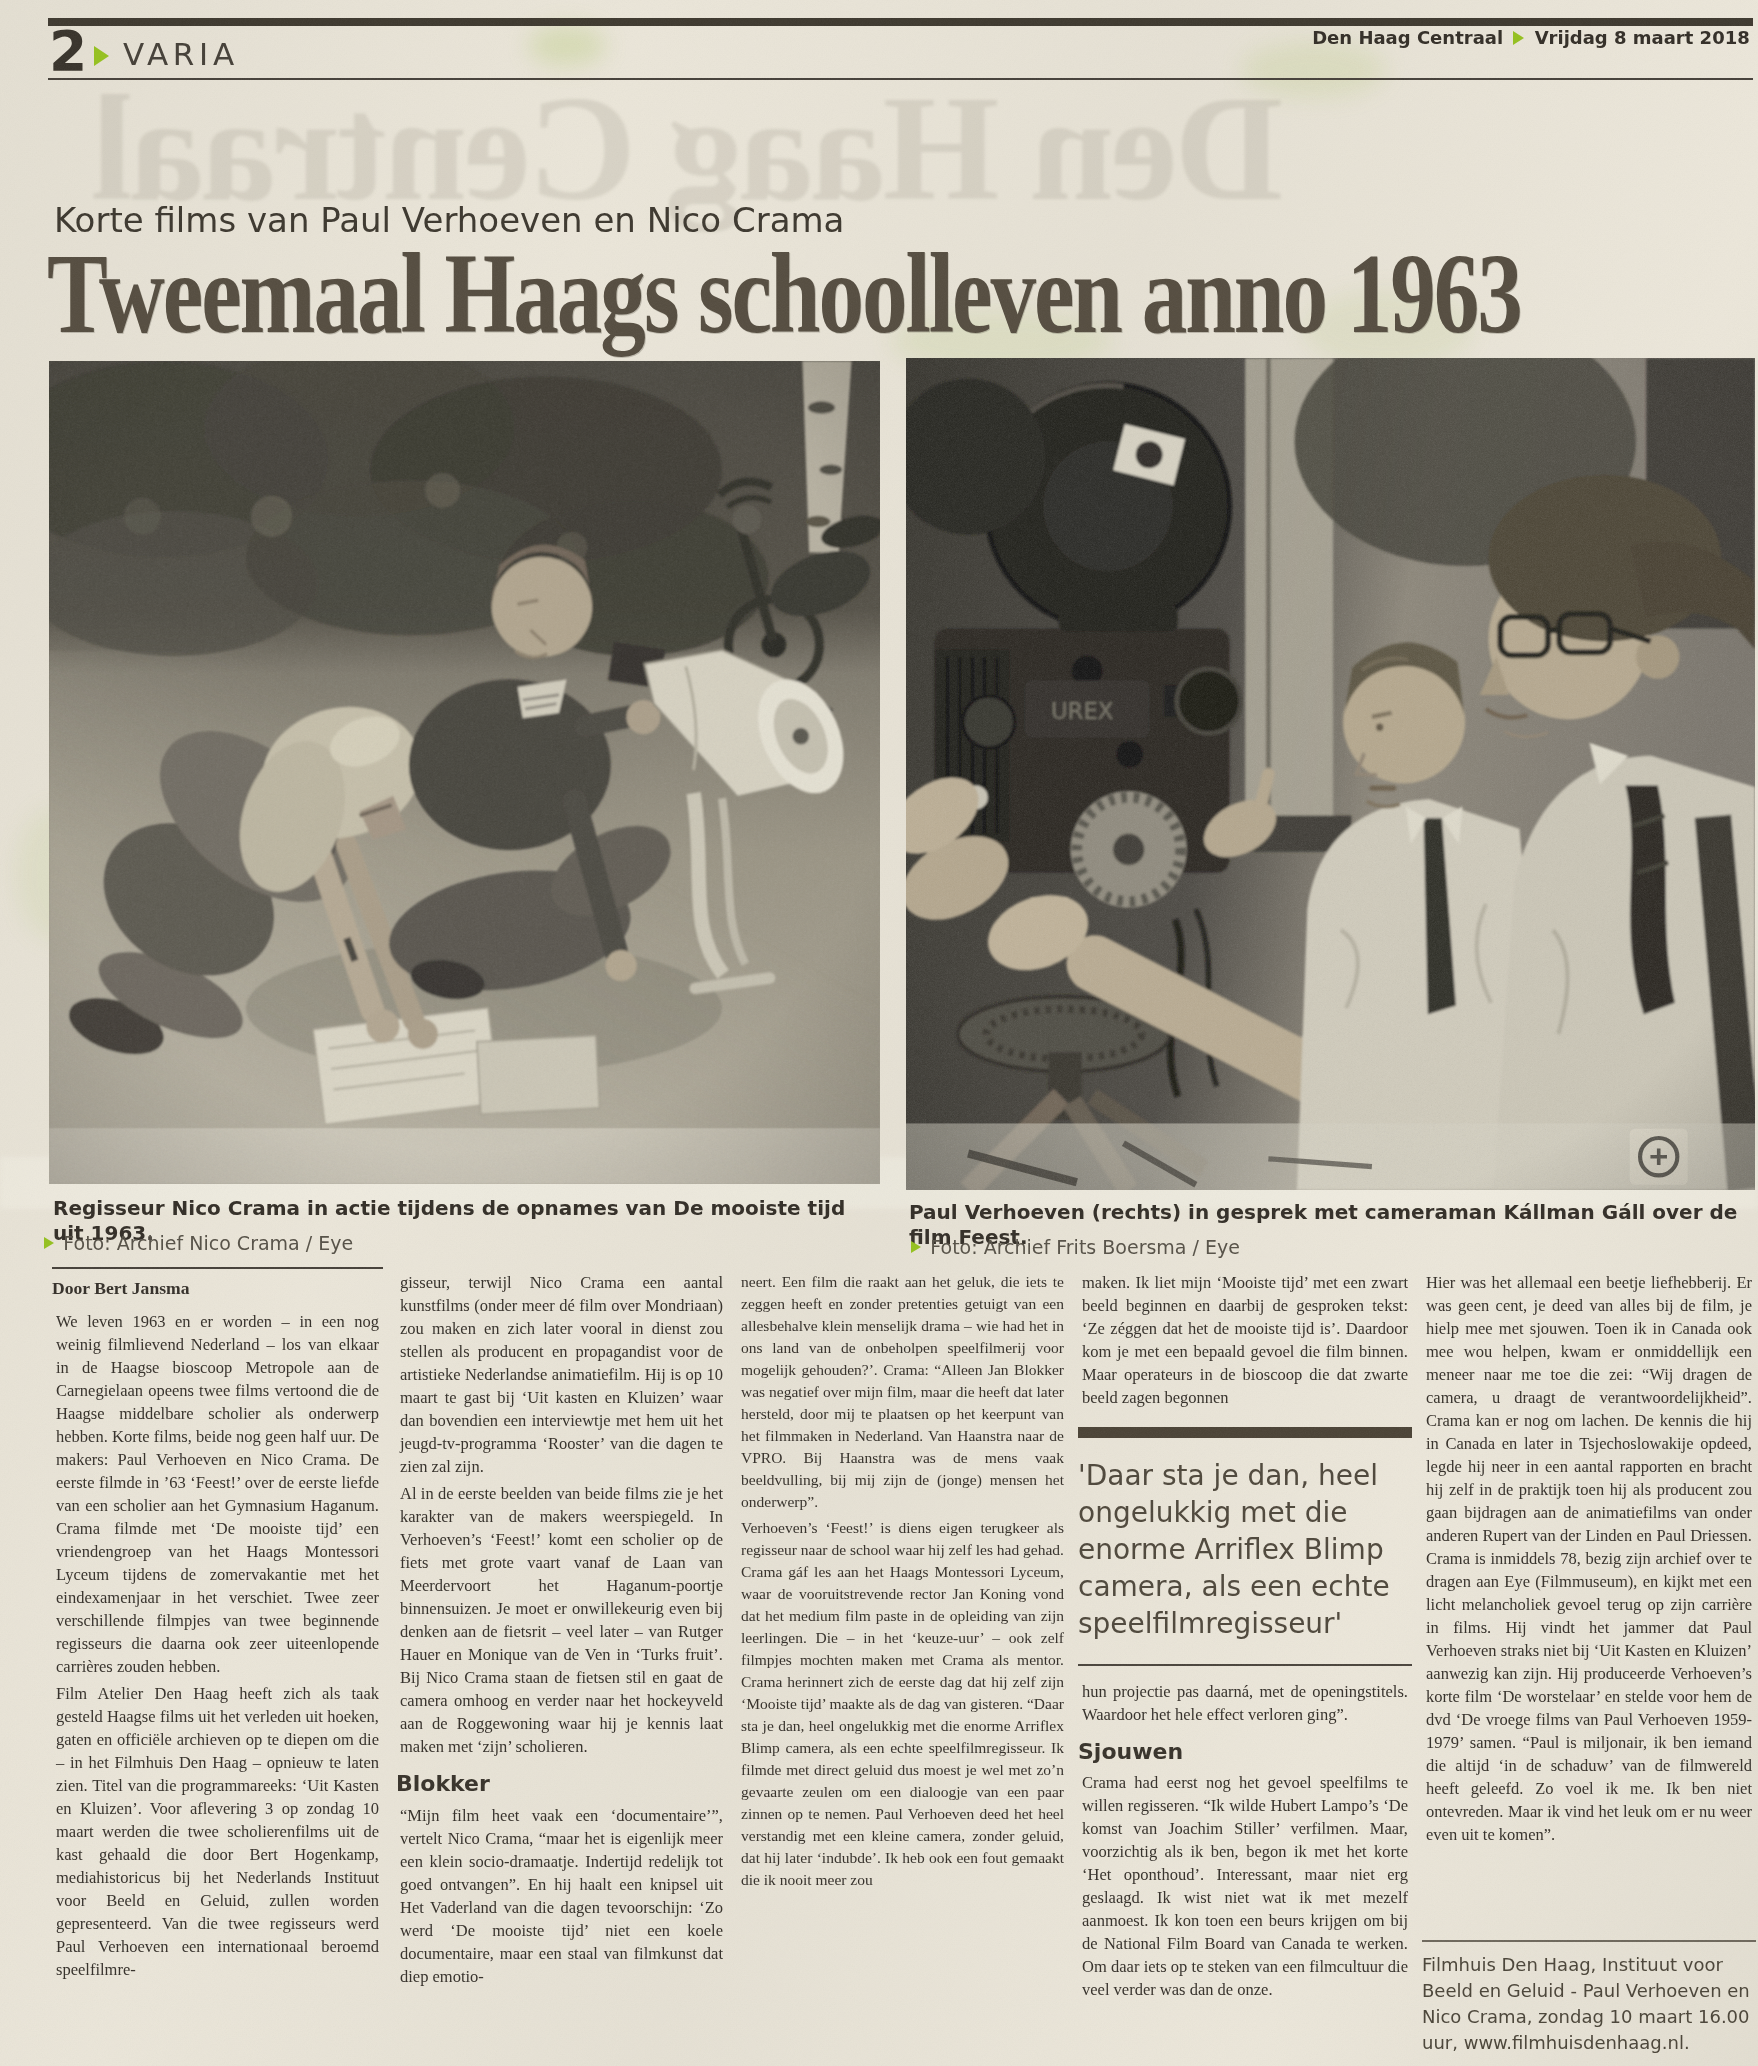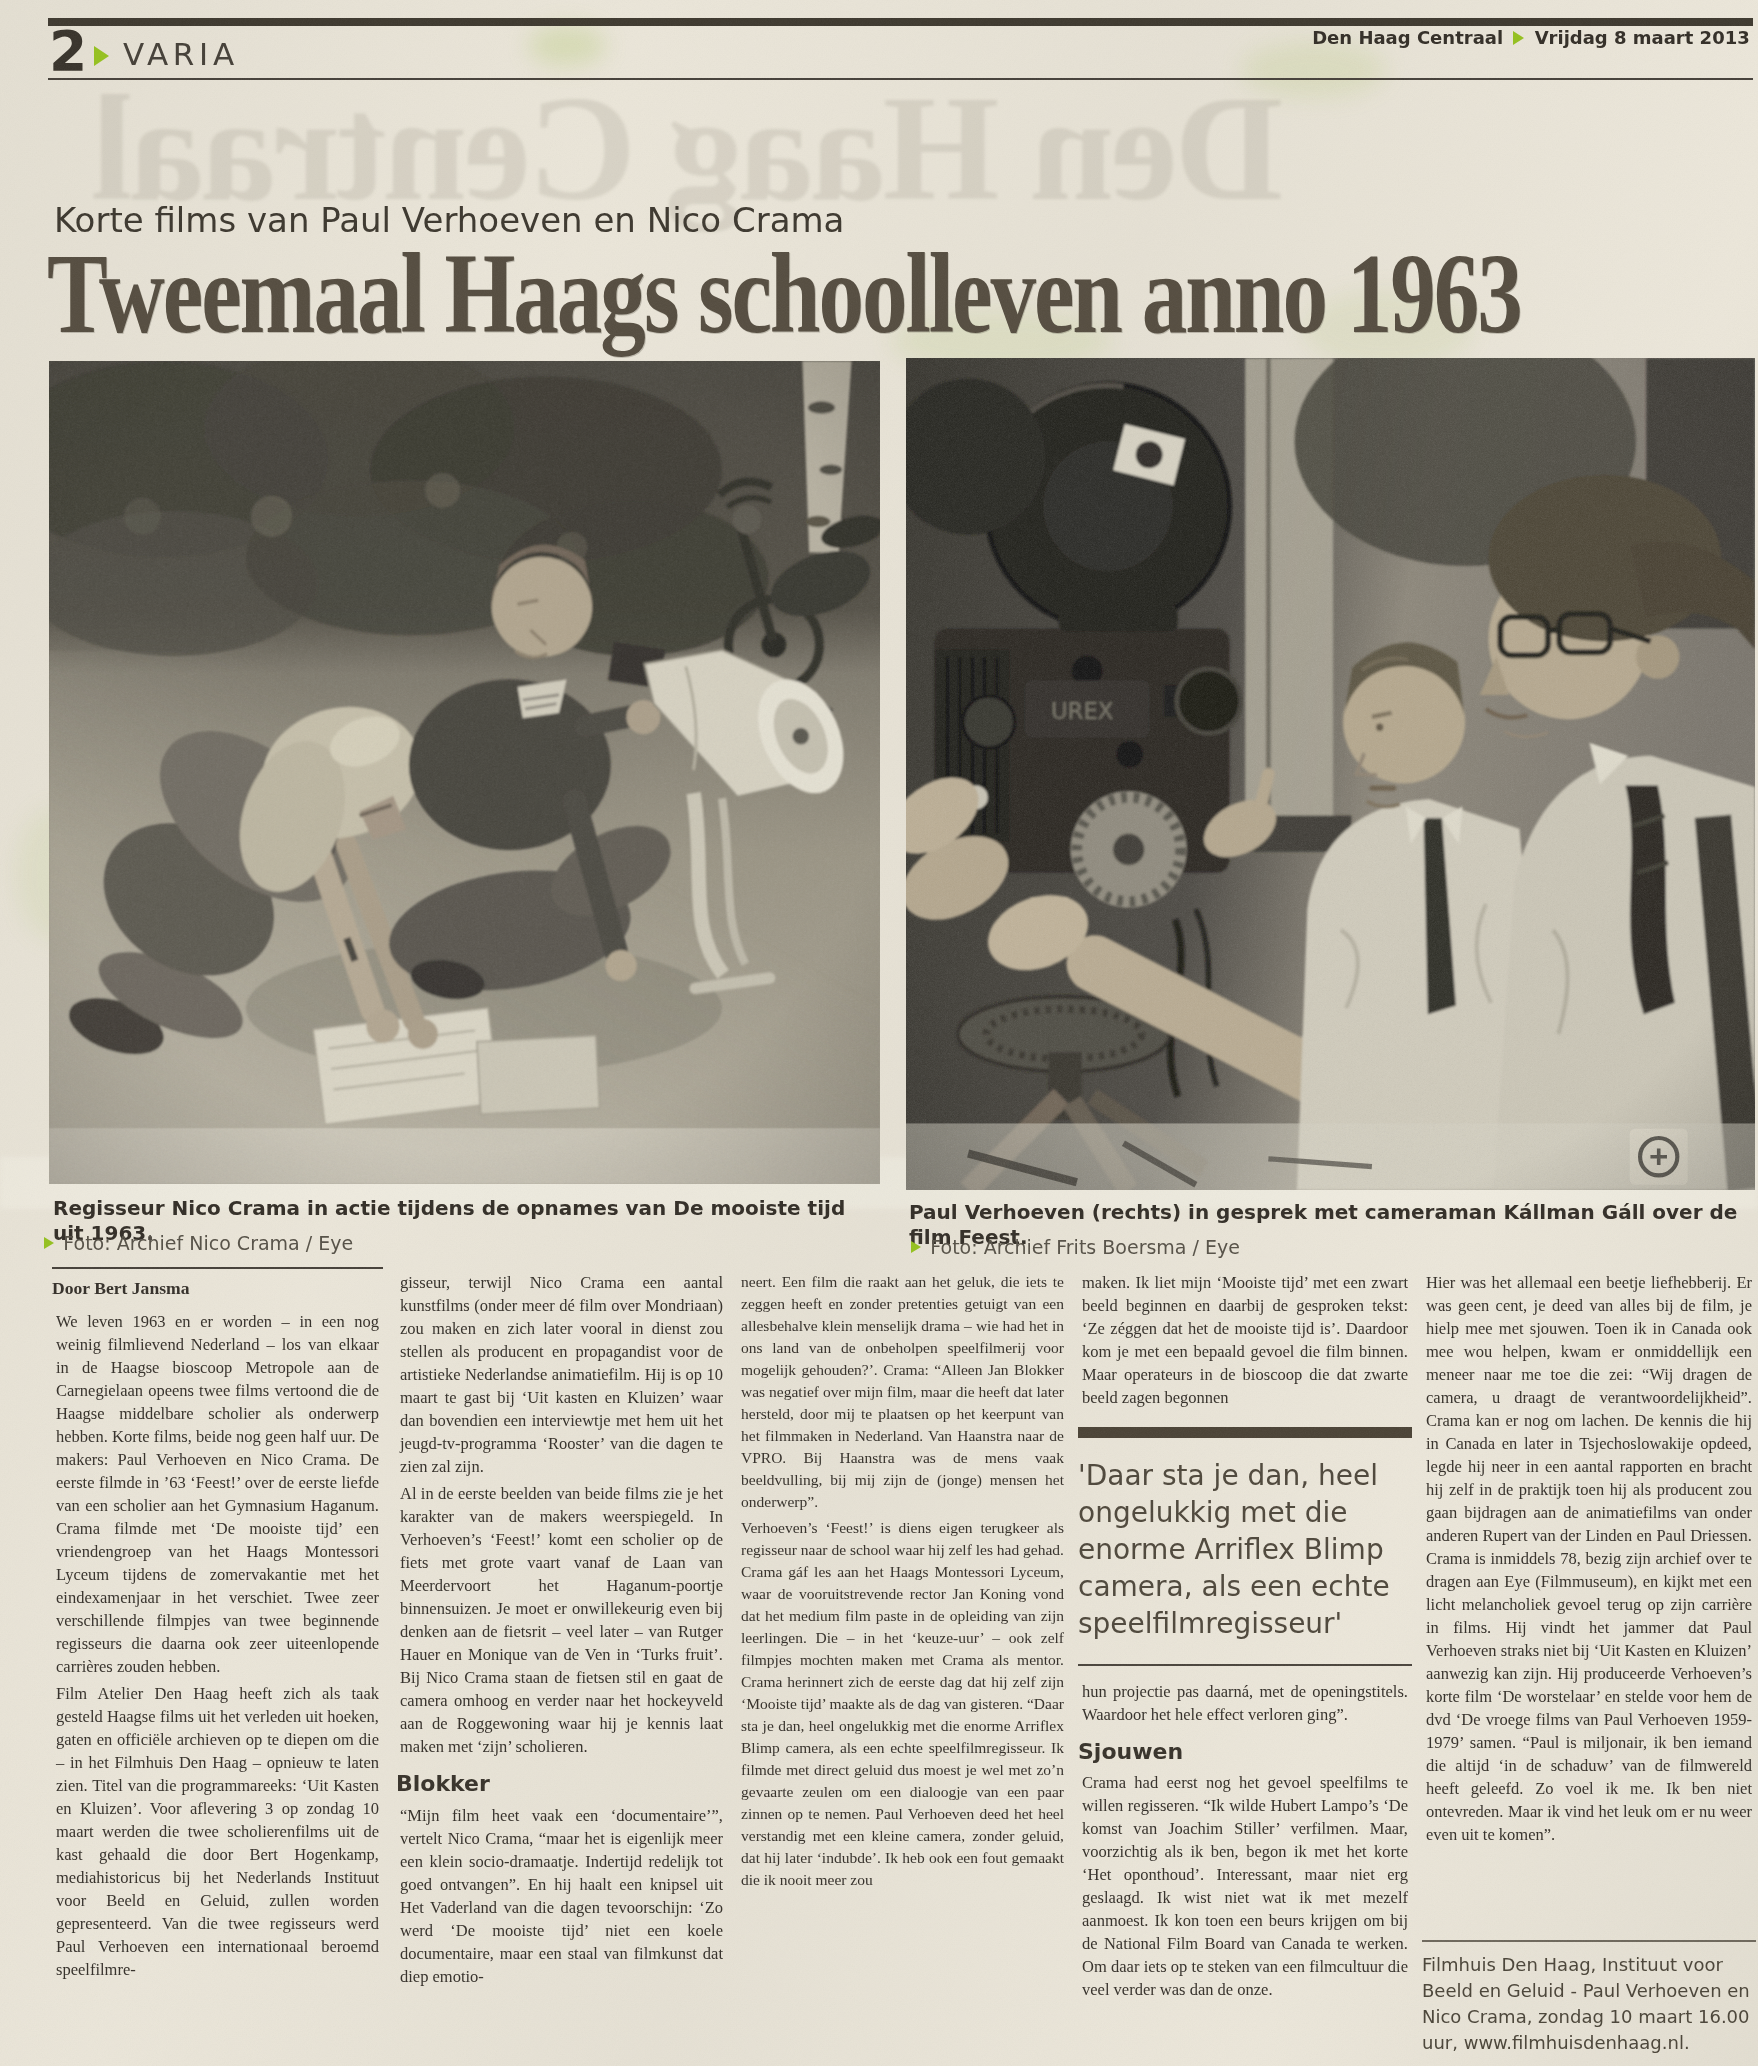--- a/index.html
+++ b/index.html
@@ -94,21 +94,21 @@
   <div class="blob b5"></div>
   <div class="scan-band"></div>
 
   <div class="rule-thick"></div>
   <div class="page-num">2</div>
   <div class="sec-arrow"></div>
   <div class="section">VARIA</div>
   <div class="paper-date">
     <span>Den Haag Centraal</span>
     <span class="tri"></span>
-    <span>Vrijdag 8 maart 2013</span>
+    <span>Vrijdag 8 maart 2018</span>
   </div>
   <div class="rule-thin-top"></div>
 
   <div class="kicker">Korte films van Paul Verhoeven en Nico Crama</div>
   <div class="headline">
     <span class="headline-inner">Tweemaal Haags schoolleven anno 1963</span>
   </div>
 
   <div class="photo" id="photo-left">
     <svg viewBox="0 0 1605 1590" preserveAspectRatio="none" aria-hidden="true">

